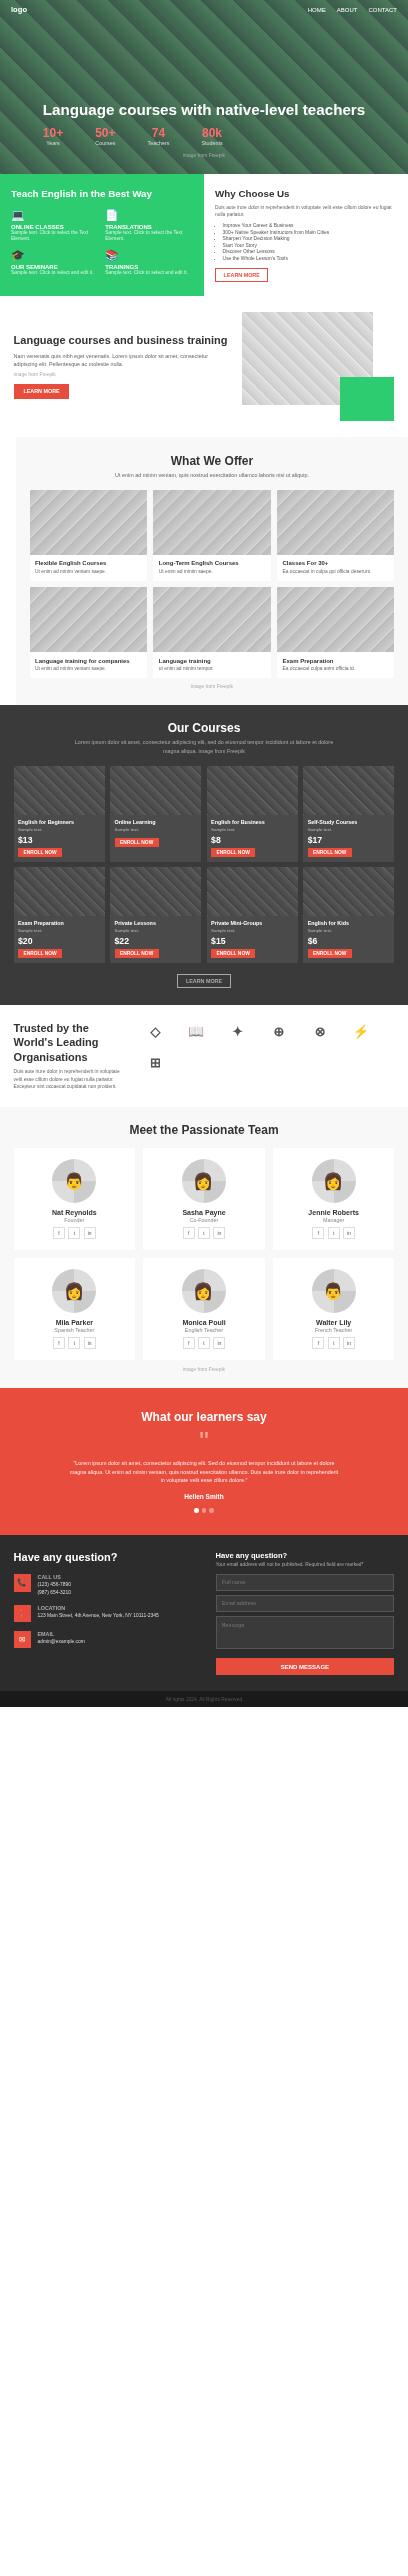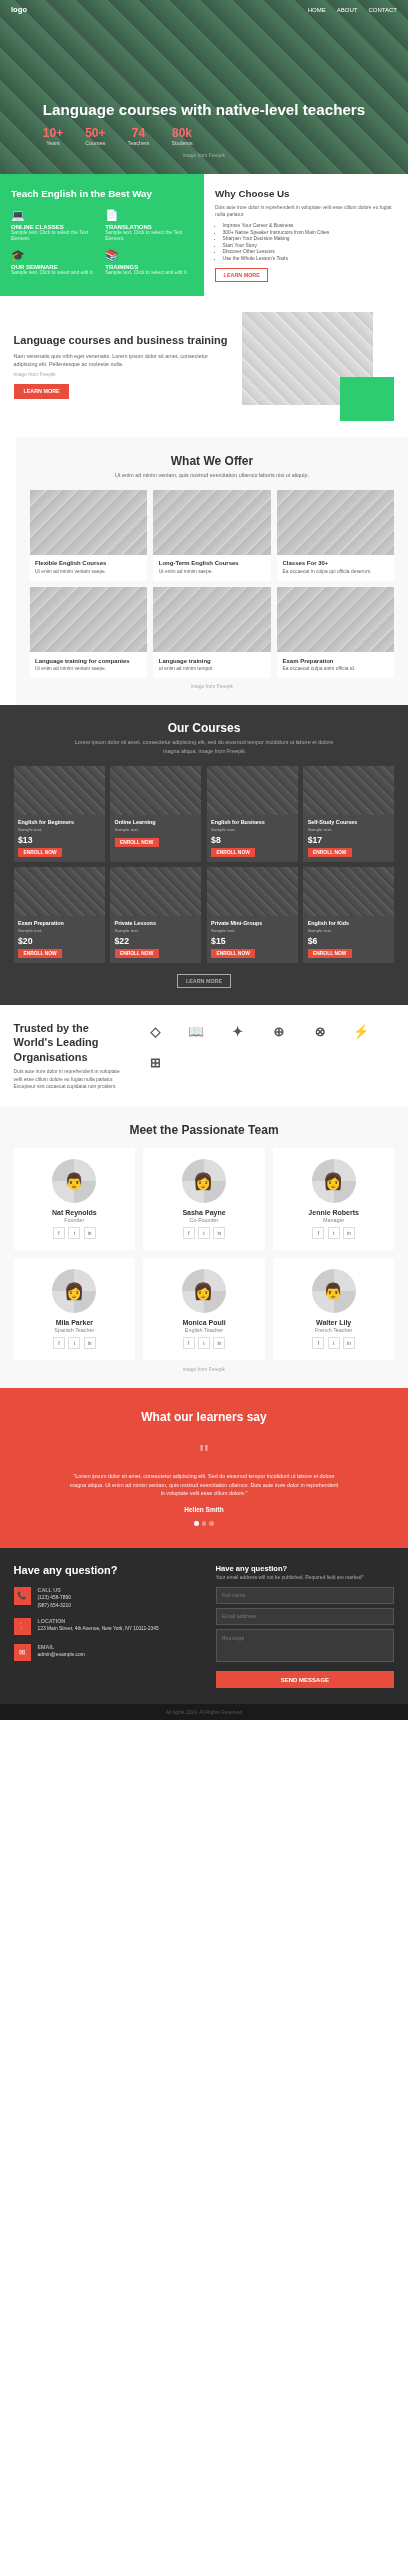--- a/index.html
+++ b/index.html
@@ -19,21 +19,21 @@
       text-align: center;
       border-radius: 6px;
     }
     .hero-people {
       position: absolute; top: 0; left: 0; right: 0; bottom: 0;
       background: repeating-linear-gradient(45deg, #4a6a5a 0px, #5a7a6a 1.1px, #3a5a4a 1.1px, #4a7a5a 22px);
       z-index: 0;
     }
     .hero-content { position: relative; z-index: 1; }
     .hero h1 { font-size: 15.2px; font-weight: bold; line-height: 1.3; margin-bottom: 6.5px; }
-    .hero-stats { display: flex; gap: 22px; margin-bottom: 6.5px; }
+    .hero-stats { display: flex; gap: 32px; margin-bottom: 6.5px; }
     .hero-stat { text-align: center; }
     .hero-stat .num { font-size: 12px; font-weight: bold; color: #ff6b6b; }
     .hero-stat .label { font-size: 5.4px; color: #ddd; }
     .hero-nav {
       position: absolute; top: 5.4px; right: 0; left: 0;
       display: flex; justify-content: space-between; align-items: center;
       padding: 0 11px;
     }
     .hero-nav .logo { color: white; font-size: 7.6px; font-weight: bold; }
     .hero-nav .nav-links { display: flex; gap: 11px; }
@@ -224,21 +224,21 @@
       align-items: center;
       justify-content: center;
       font-size: 4.9px;
       color: #555;
       cursor: pointer;
     }
     .team-image-from { text-align: center; margin-top: 6.5px; font-size: 4.9px; color: #aaa; }
 
     
     .testimonial-section { background: #e74c3c; padding: 22px 13.6px; text-align: center; }
-    .testimonial-section h2 { color: white; font-size: 12px; font-weight: bold; margin-bottom: 21px; }
+    .testimonial-section h2 { color: white; font-size: 12px; font-weight: bold; margin-bottom: 8px; }
     .testimonial-quote { font-size: 27px; color: rgba(255,255,255,0.5); line-height: 0.8; margin-bottom: 5.4px; }
     .testimonial-text { font-size: 5.4px; color: rgba(255,255,255,0.9); max-width: 272px; margin: 0 auto 8.2px; line-height: 1.6; }
     .testimonial-author { font-size: 6.5px; font-weight: bold; color: white; }
     .testimonial-dots { display: flex; gap: 3.3px; justify-content: center; margin-top: 8.2px; }
     .dot { width: 4.4px; height: 4.4px; border-radius: 50%; background: rgba(255,255,255,0.4); }
     .dot.active { background: white; }
 
     
     .contact-section { background: #2c2c2c; padding: 16.3px 13.6px; }
     .contact-inner { display: flex; gap: 23px; }

